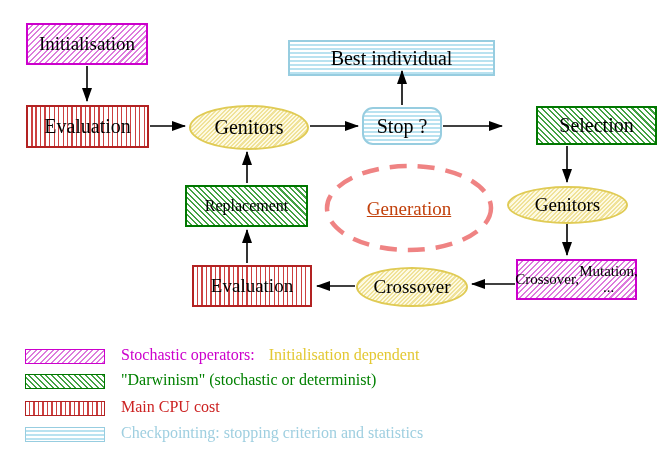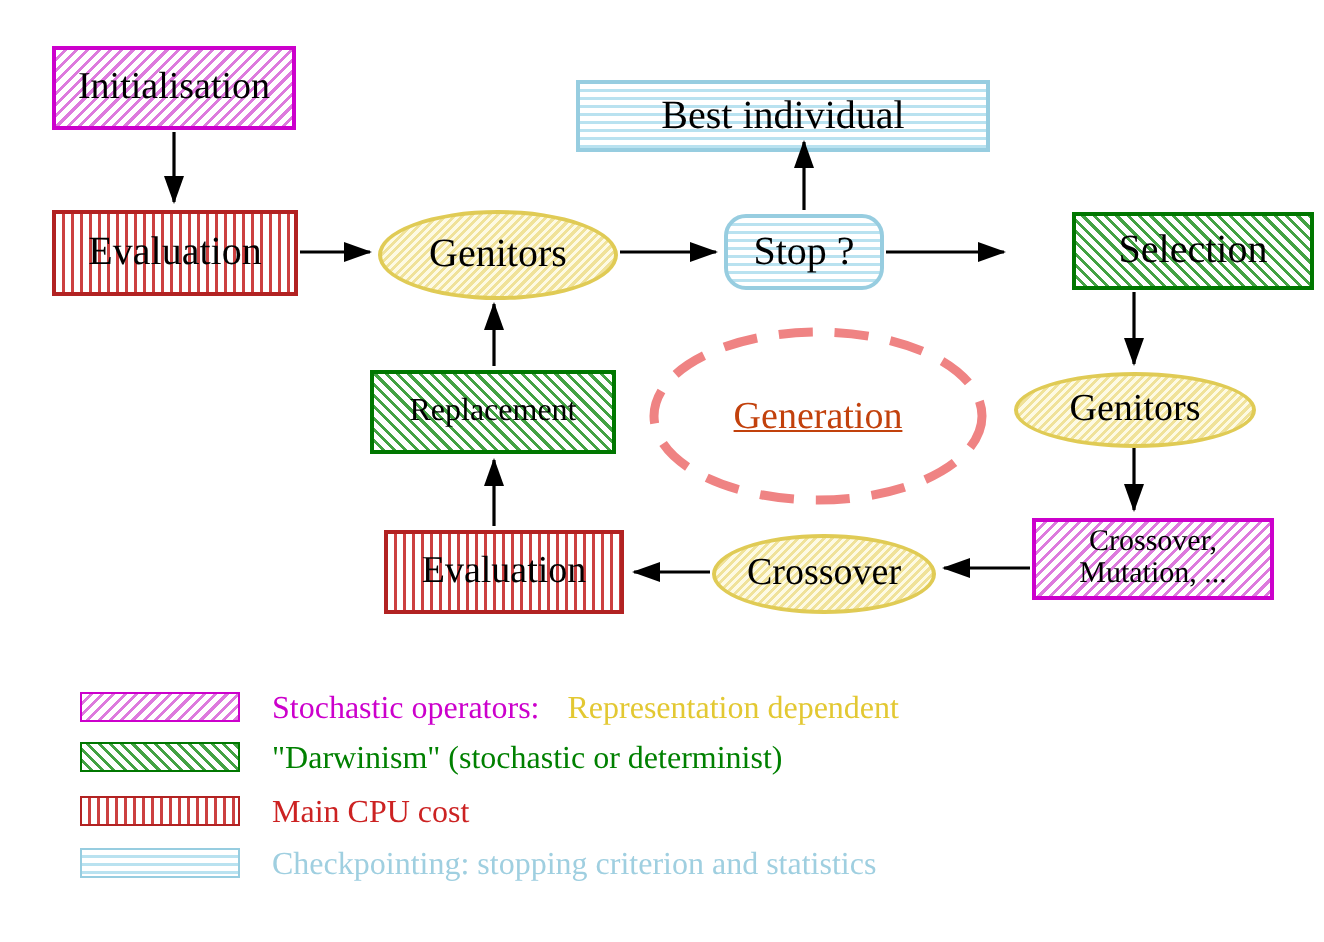--- a/index.html
+++ b/index.html
@@ -47,33 +47,33 @@
   .n-init   { left: 26px;  top: 23px;  width: 122px; height: 42px; font-size: 19px; }
   .n-eval1  { left: 26px;  top: 105px; width: 123px; height: 43px; font-size: 20px; }
   .n-parents{ left: 189px; top: 105px; width: 120px; height: 45px; font-size: 20px; }
   .n-stop   { left: 362px; top: 107px; width: 80px;  height: 38px; font-size: 20px; border-radius: 11px; }
   .n-best   { left: 288px; top: 40px;  width: 207px; height: 36px; font-size: 20px; }
   .n-select { left: 536px; top: 106px; width: 121px; height: 39px; font-size: 20px; }
   .n-genit  { left: 507px; top: 186px; width: 121px; height: 38px; font-size: 19px; }
   .n-replace{ left: 185px; top: 185px; width: 123px; height: 42px; font-size: 16px; }
   .n-eval2  { left: 192px; top: 265px; width: 120px; height: 42px; font-size: 19px; }
   .n-offspr { left: 356px; top: 267px; width: 112px; height: 40px; font-size: 19px; }
-  .n-cross  { left: 516px; top: 259px; width: 121px; height: 41px; font-size: 15px; flex-direction: column; }
+  .n-cross  { left: 516px; top: 259px; width: 121px; height: 41px; font-size: 15px; flex-direction: row; }
   .n-generation {
     left: 327px; top: 166px; width: 164px; height: 85px;
     font-size: 19px; color: #ef8383;
   }
   
   .overlay { position: absolute; left: 0; top: 0; width: 662px; height: 471px; pointer-events: none; }
   
   .legend-row {
     position: absolute;
-    left: 40px;
+    left: 25px;
     display: flex;
-    align-items: flex-start;
+    align-items: flex-end;
     font-size: 16px;
   }
   .legend-row .swatch {
     width: 80px; height: 15px;
     box-sizing: border-box;
     border-width: 1.5px;
     border-radius: 0;
     flex: 0 0 auto;
   }
   .legend-row .lbl { margin-left: 16px; white-space: nowrap; }
@@ -155,21 +155,21 @@
       <line x1="515" y1="284" x2="472" y2="284" marker-end="url(#ah)"></line>
       <line x1="355" y1="286" x2="317" y2="286" marker-end="url(#ah)"></line>
       <line x1="247" y1="263" x2="247" y2="230" marker-end="url(#ah)"></line>
       <line x1="247" y1="183" x2="247" y2="152" marker-end="url(#ah)"></line>
     </g>
   </svg>
 
   <div class="legend-row lr1">
     <div class="swatch hatch-magenta"></div>
     <span class="lbl" style="color: rgb(204, 0, 204);">Stochastic operators:</span>
-    <span class="lbl2" style="color: rgb(227, 200, 50);">Representation dependent</span>
+    <span class="lbl2" style="color: rgb(227, 200, 50);">Initialisation dependent</span>
   </div>
 
   <div class="legend-row lr2">
     <div class="swatch hatch-green"></div>
     <span class="lbl" style="color: rgb(0, 128, 0);">"Darwinism" (stochastic or determinist)</span>
   </div>
 
   <div class="legend-row lr3">
     <div class="swatch stripe-red"></div>
     <span class="lbl" style="color: rgb(204, 34, 34);">Main CPU cost</span>

